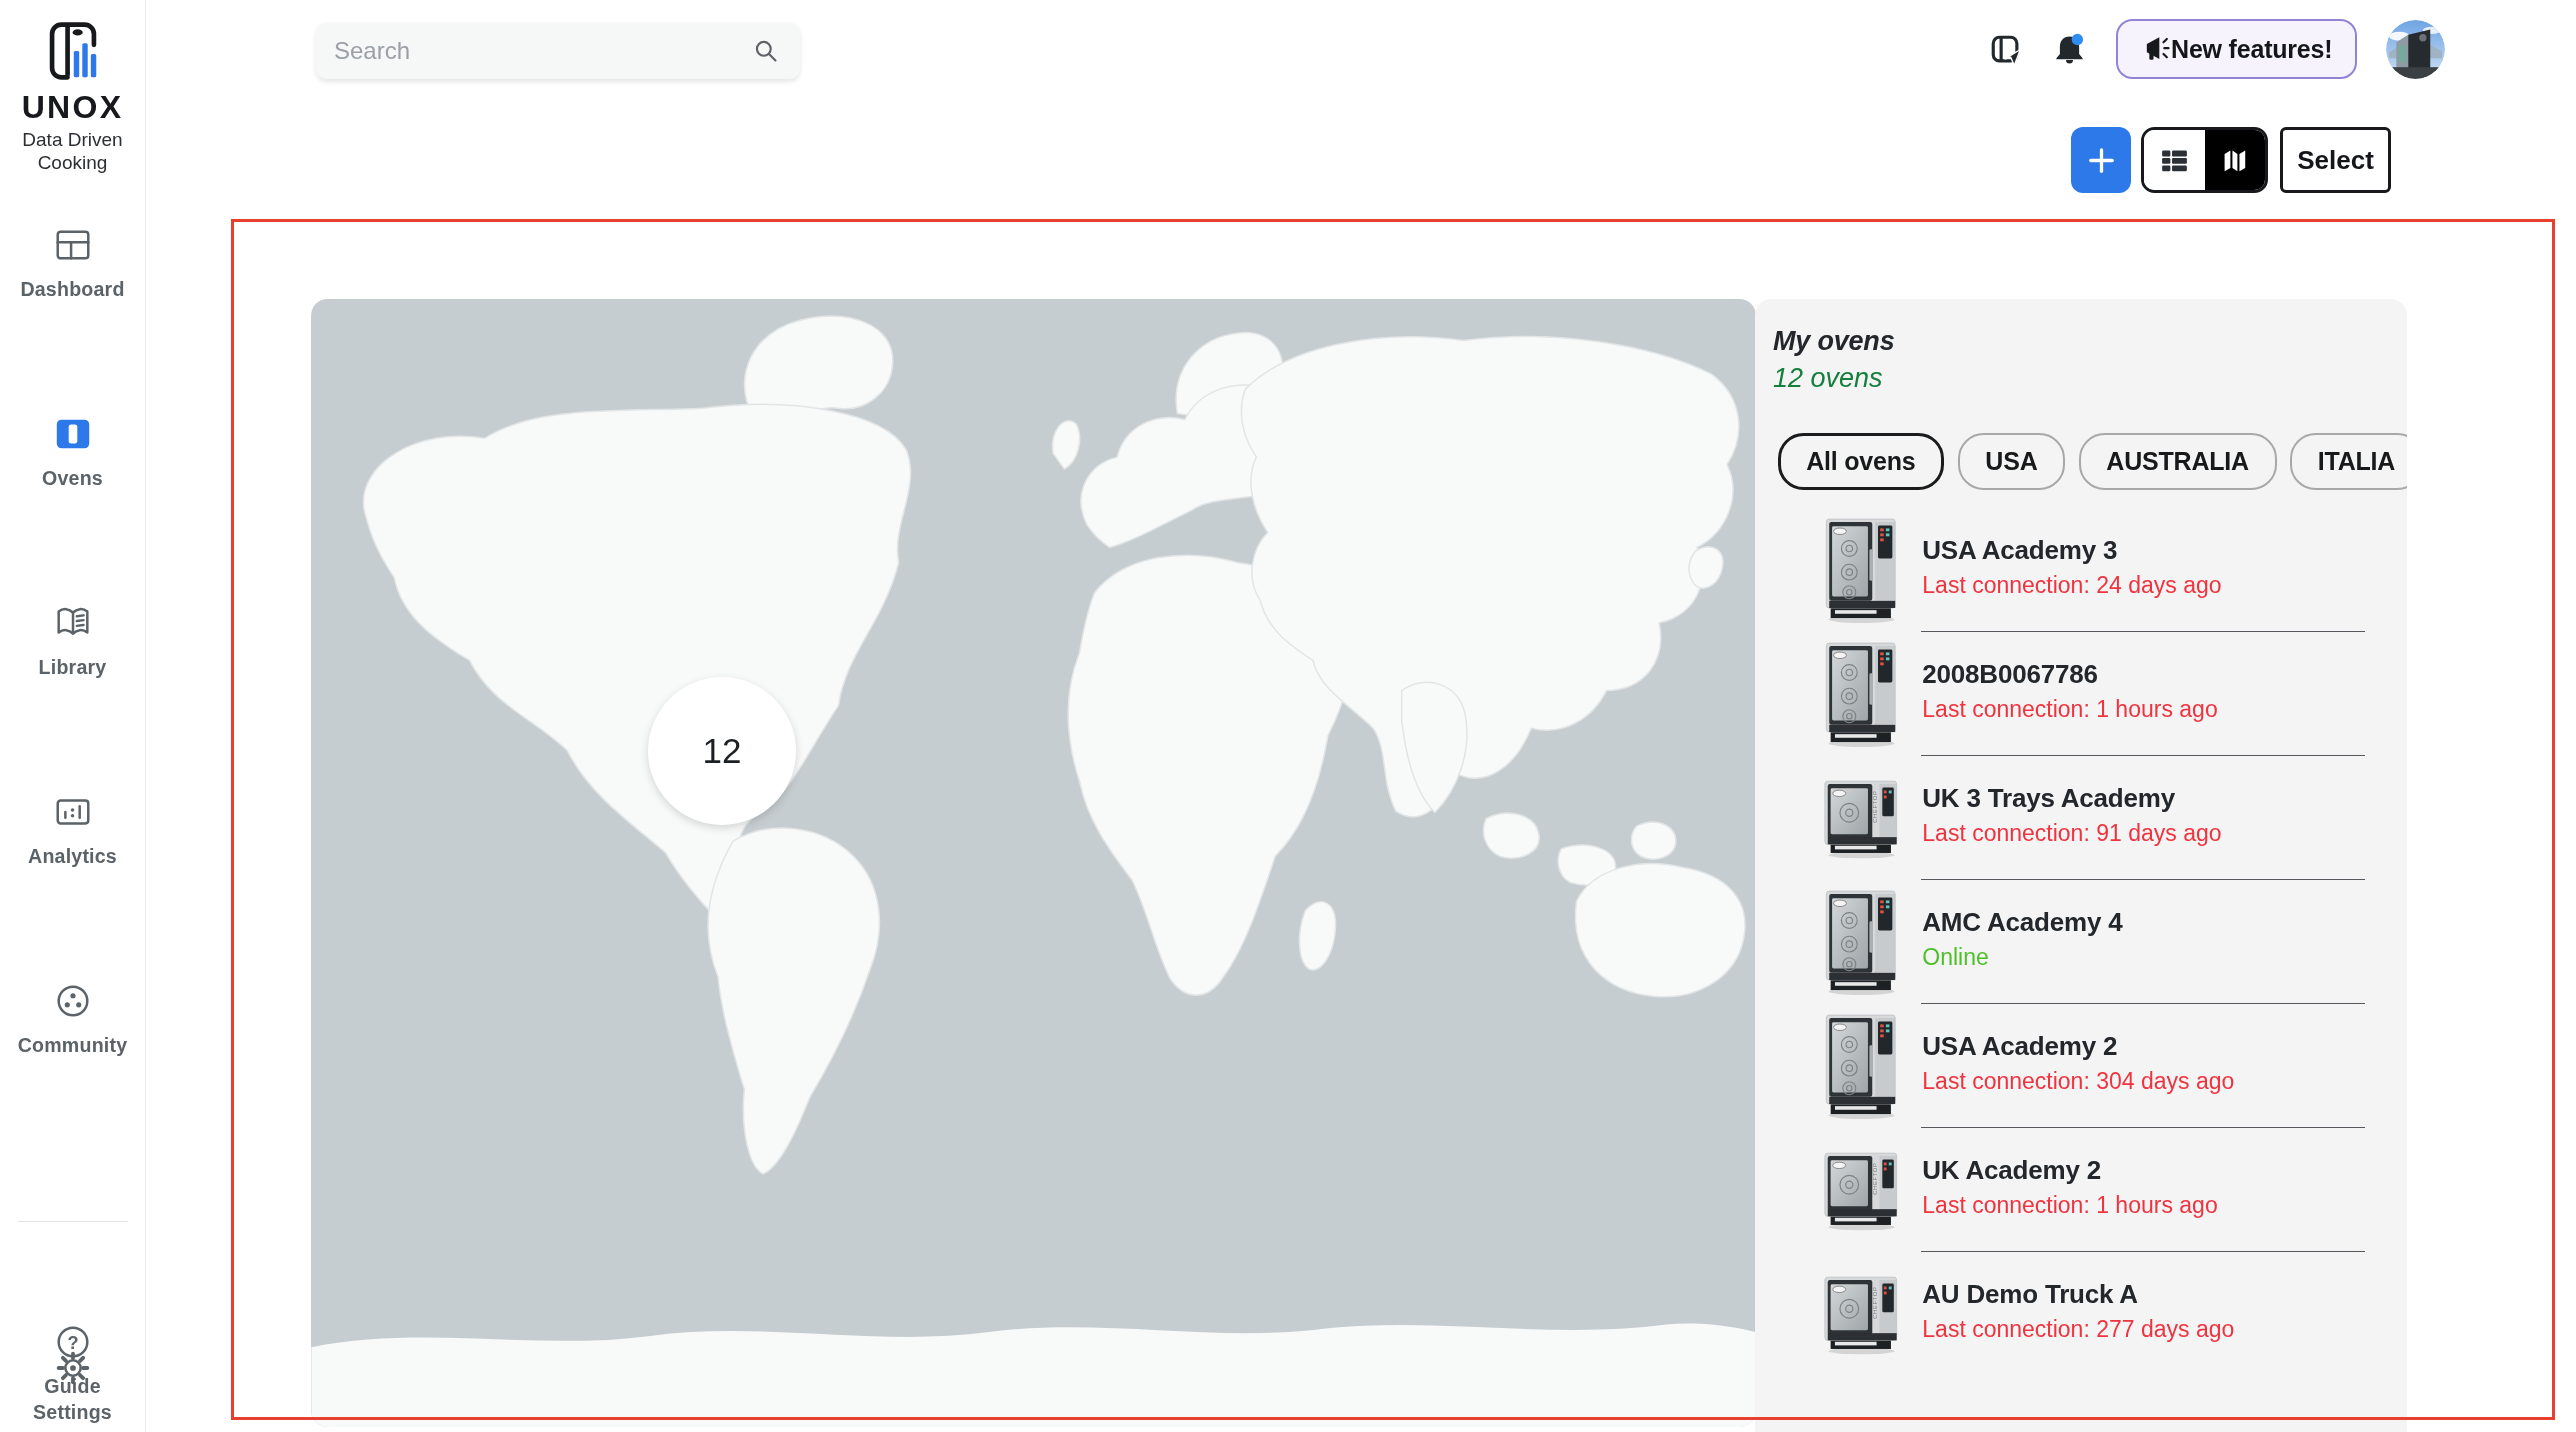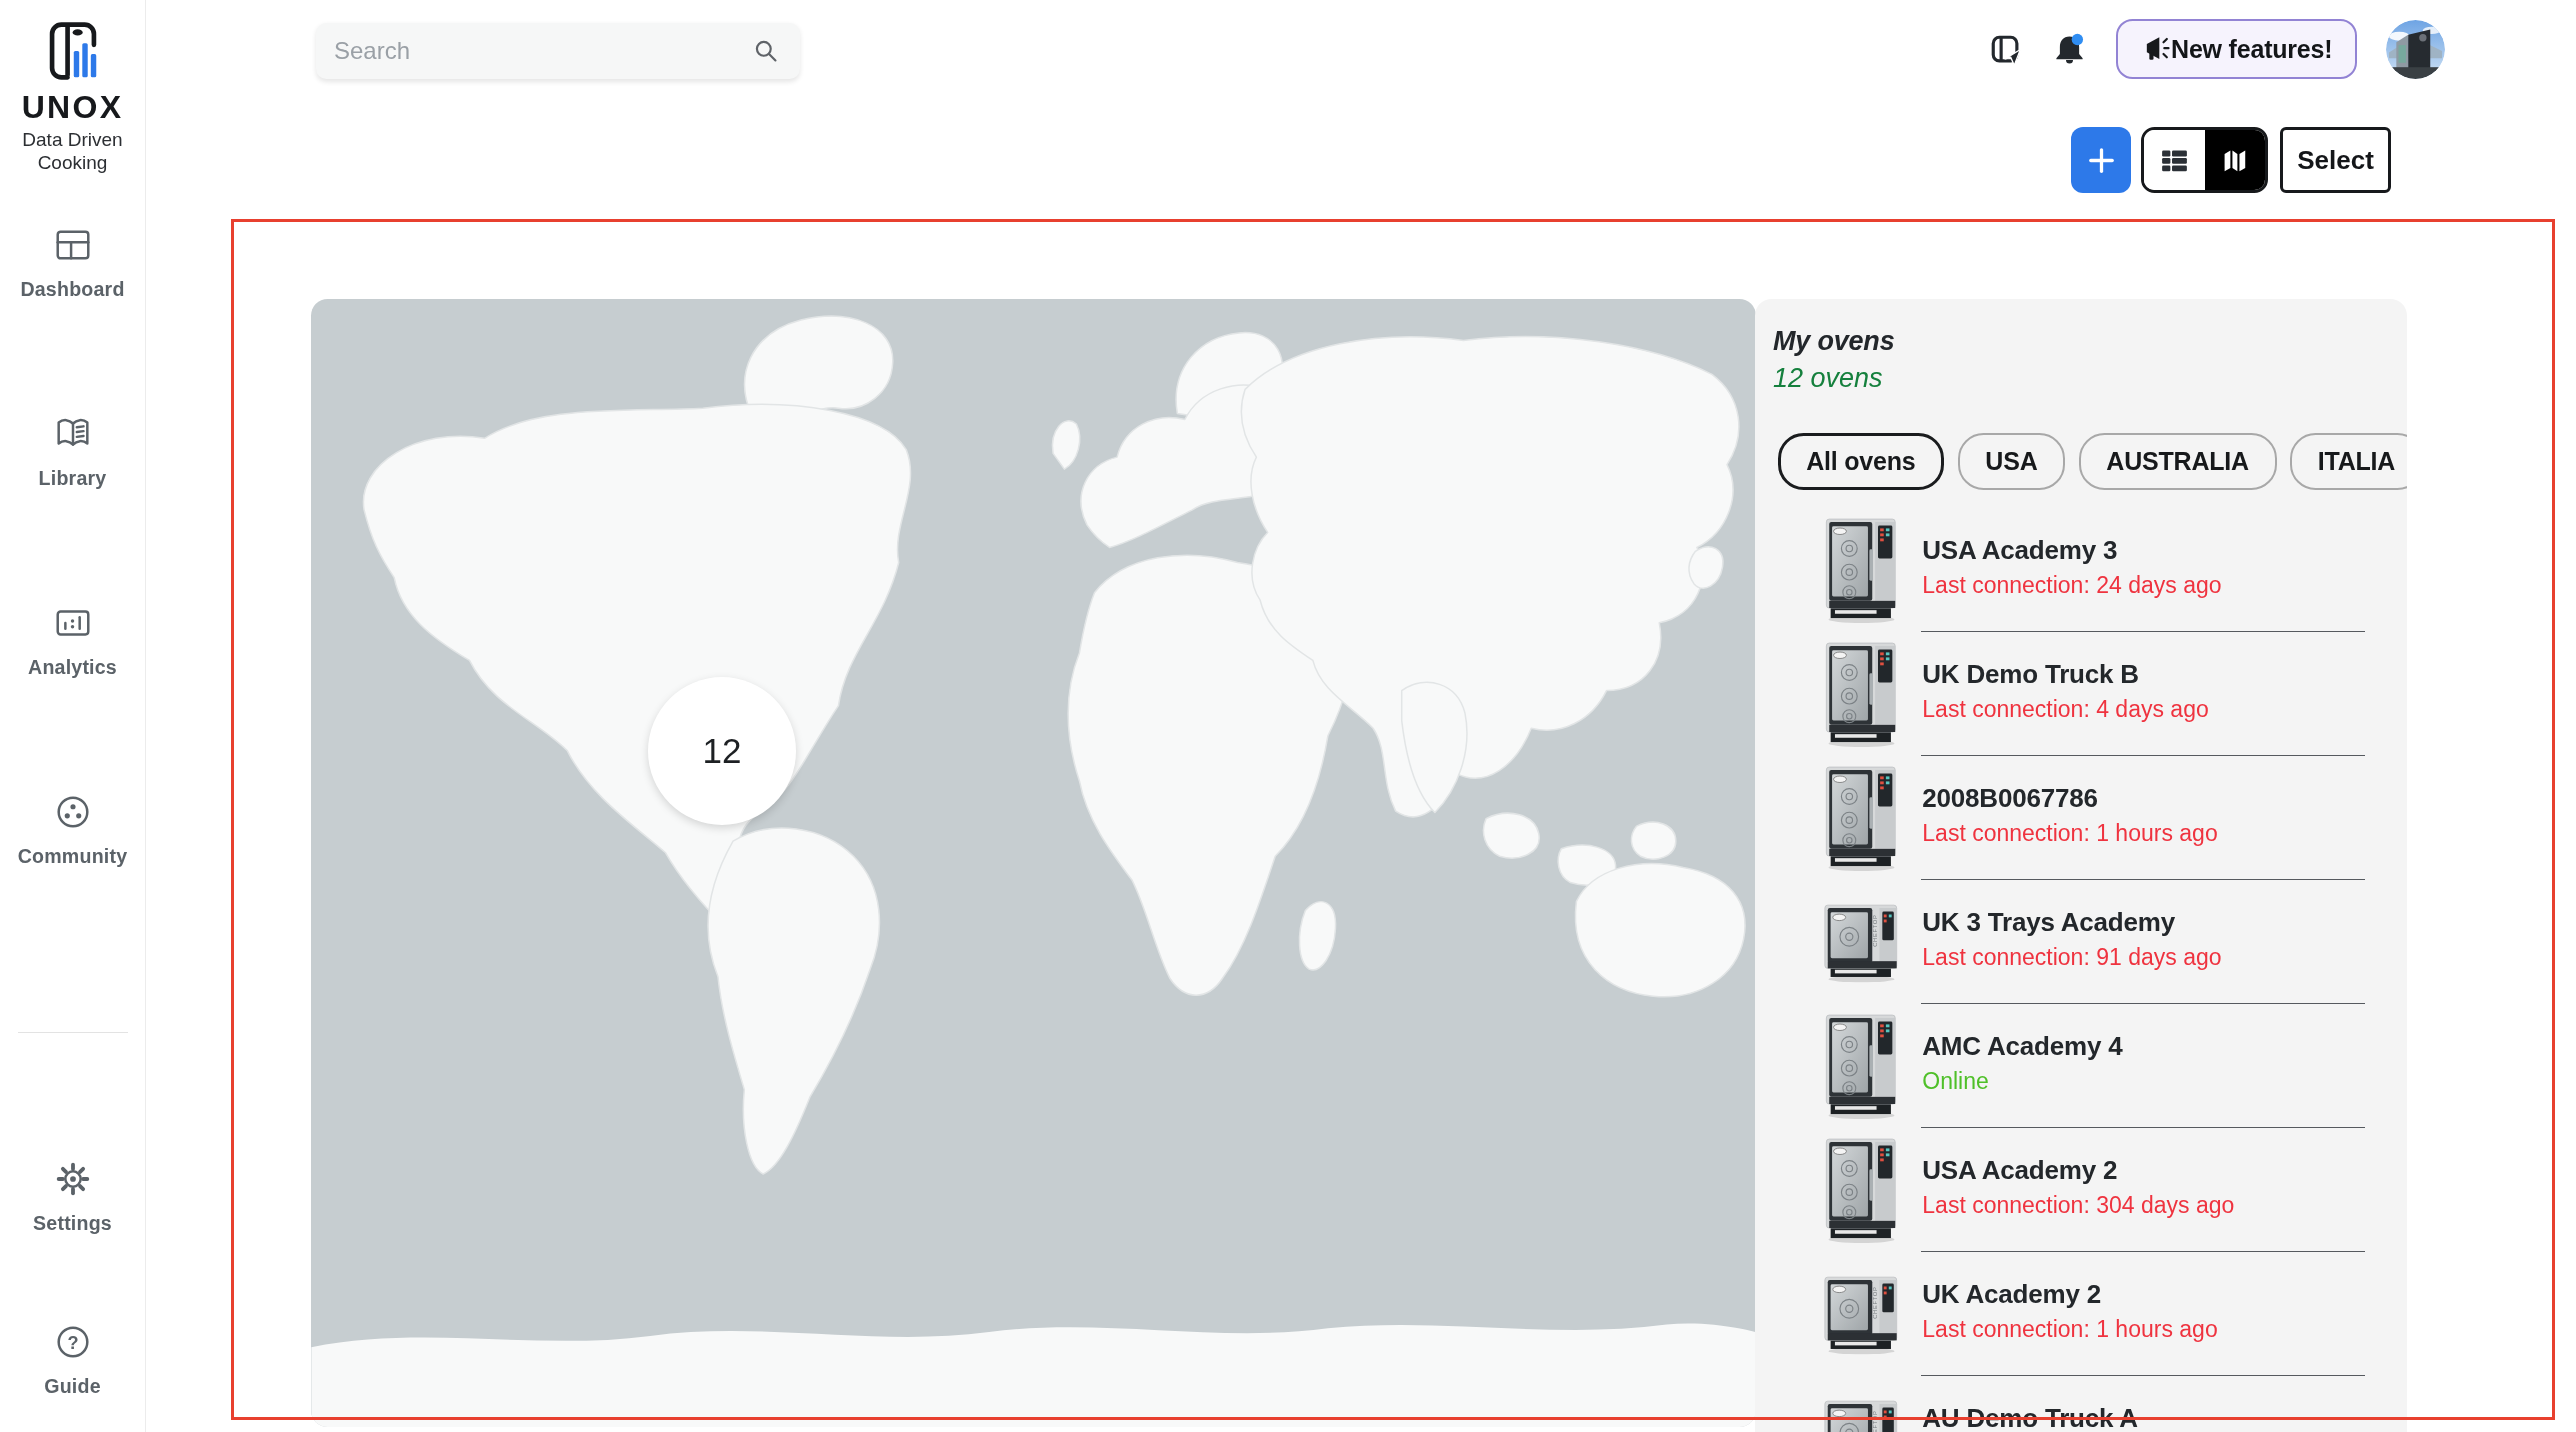--- a/index.html
+++ b/index.html
@@ -177,20 +177,29 @@
     <span class="nav-icon">
           <svg viewBox="0 0 44 44" fill="none" stroke="#5b6268" stroke-width="2.6" stroke-linecap="round" stroke-linejoin="round">
             <rect x="6" y="8" width="32" height="28" rx="3"></rect>
             <line x1="6" y1="19" x2="38" y2="19"></line>
             <line x1="20" y1="19" x2="20" y2="36"></line>
           </svg>
         </span>
     <span class="nav-label">Dashboard</span>
   </div>
 
+  <div class="nav-item active">
+    <span class="nav-icon">
+          <svg viewBox="0 0 44 44">
+            <rect x="5" y="7" width="34" height="30" rx="5" fill="#2d79e9"></rect>
+            <rect x="17.5" y="12" width="9" height="20" rx="2.5" fill="#fff"></rect>
+          </svg>
+        </span>
+    <span class="nav-label">Ovens</span>
+  </div>
 
   <div class="nav-item">
     <span class="nav-icon">
           <svg viewBox="0 0 44 44" fill="none" stroke="#5b6268" stroke-width="2.6" stroke-linecap="round" stroke-linejoin="round">
             <path d="M7,10 C12,6 18,7 22,11 C26,7 32,6 37,10 V32 C32,28 26,29 22,33 C18,29 12,28 7,32 Z"></path>
             <line x1="22" y1="11" x2="22" y2="33"></line>
             <line x1="26" y1="15" x2="33" y2="14"></line>
             <line x1="26" y1="20" x2="33" y2="19"></line>
             <line x1="26" y1="25" x2="33" y2="24"></line>
           </svg>
@@ -418,99 +427,88 @@
       <svg class="thumb-svg" width="79" height="108" viewBox="0 0 105 143">
             <use href="#oven-tall"></use>
           </svg>
     </span>
     <div class="oven-info">
       <div class="oven-name">USA Academy 3</div>
       <div class="oven-status st-red">Last connection: 24 days ago</div>
     </div>
   </div>
 
+
   <div class="oven-row">
     <span class="oven-thumb">
       <svg class="thumb-svg" width="79" height="108" viewBox="0 0 105 143">
             <use href="#oven-tall"></use>
           </svg>
     </span>
     <div class="oven-info">
-      <div class="oven-name">UK Demo Truck B</div>
-      <div class="oven-status st-red">Last connection: 4 days ago</div>
+      <div class="oven-name">2008B0067786</div>
+      <div class="oven-status st-red">Last connection: 1 hours ago</div>
+    </div>
+  </div>
+
+  <div class="oven-row">
+    <span class="oven-thumb">
+      <svg class="thumb-svg" width="79" height="81" viewBox="0 0 105 107">
+            <use href="#oven-compact"></use>
+          </svg>
+    </span>
+    <div class="oven-info">
+      <div class="oven-name">UK 3 Trays Academy</div>
+      <div class="oven-status st-red">Last connection: 91 days ago</div>
     </div>
   </div>
 
   <div class="oven-row">
     <span class="oven-thumb">
       <svg class="thumb-svg" width="79" height="108" viewBox="0 0 105 143">
             <use href="#oven-tall"></use>
           </svg>
     </span>
     <div class="oven-info">
-      <div class="oven-name">2008B0067786</div>
-      <div class="oven-status st-red">Last connection: 1 hours ago</div>
+      <div class="oven-name">AMC Academy 4</div>
+      <div class="oven-status st-green">Online</div>
+    </div>
+  </div>
+
+  <div class="oven-row">
+    <span class="oven-thumb">
+      <svg class="thumb-svg" width="79" height="108" viewBox="0 0 105 143">
+            <use href="#oven-tall"></use>
+          </svg>
+    </span>
+    <div class="oven-info">
+      <div class="oven-name">USA Academy 2</div>
+      <div class="oven-status st-red">Last connection: 304 days ago</div>
     </div>
   </div>
 
   <div class="oven-row">
     <span class="oven-thumb">
       <svg class="thumb-svg" width="79" height="81" viewBox="0 0 105 107">
             <use href="#oven-compact"></use>
           </svg>
     </span>
     <div class="oven-info">
-      <div class="oven-name">UK 3 Trays Academy</div>
-      <div class="oven-status st-red">Last connection: 91 days ago</div>
-    </div>
-  </div>
-
-  <div class="oven-row">
-    <span class="oven-thumb">
-      <svg class="thumb-svg" width="79" height="108" viewBox="0 0 105 143">
-            <use href="#oven-tall"></use>
-          </svg>
-    </span>
-    <div class="oven-info">
-      <div class="oven-name">AMC Academy 4</div>
-      <div class="oven-status st-green">Online</div>
-    </div>
-  </div>
-
-  <div class="oven-row">
-    <span class="oven-thumb">
-      <svg class="thumb-svg" width="79" height="108" viewBox="0 0 105 143">
-            <use href="#oven-tall"></use>
-          </svg>
-    </span>
-    <div class="oven-info">
-      <div class="oven-name">USA Academy 2</div>
-      <div class="oven-status st-red">Last connection: 304 days ago</div>
+      <div class="oven-name">UK Academy 2</div>
+      <div class="oven-status st-red">Last connection: 1 hours ago</div>
     </div>
   </div>
 
   <div class="oven-row">
     <span class="oven-thumb">
       <svg class="thumb-svg" width="79" height="81" viewBox="0 0 105 107">
             <use href="#oven-compact"></use>
           </svg>
     </span>
     <div class="oven-info">
-      <div class="oven-name">UK Academy 2</div>
-      <div class="oven-status st-red">Last connection: 1 hours ago</div>
-    </div>
-  </div>
-
-  <div class="oven-row">
-    <span class="oven-thumb">
-      <svg class="thumb-svg" width="79" height="81" viewBox="0 0 105 107">
-            <use href="#oven-compact"></use>
-          </svg>
-    </span>
-    <div class="oven-info">
       <div class="oven-name">AU Demo Truck A</div>
       <div class="oven-status st-red">Last connection: 277 days ago</div>
     </div>
   </div>
 </div>
 </aside>
 
 <div id="annotation-rect"></div>
 
 

